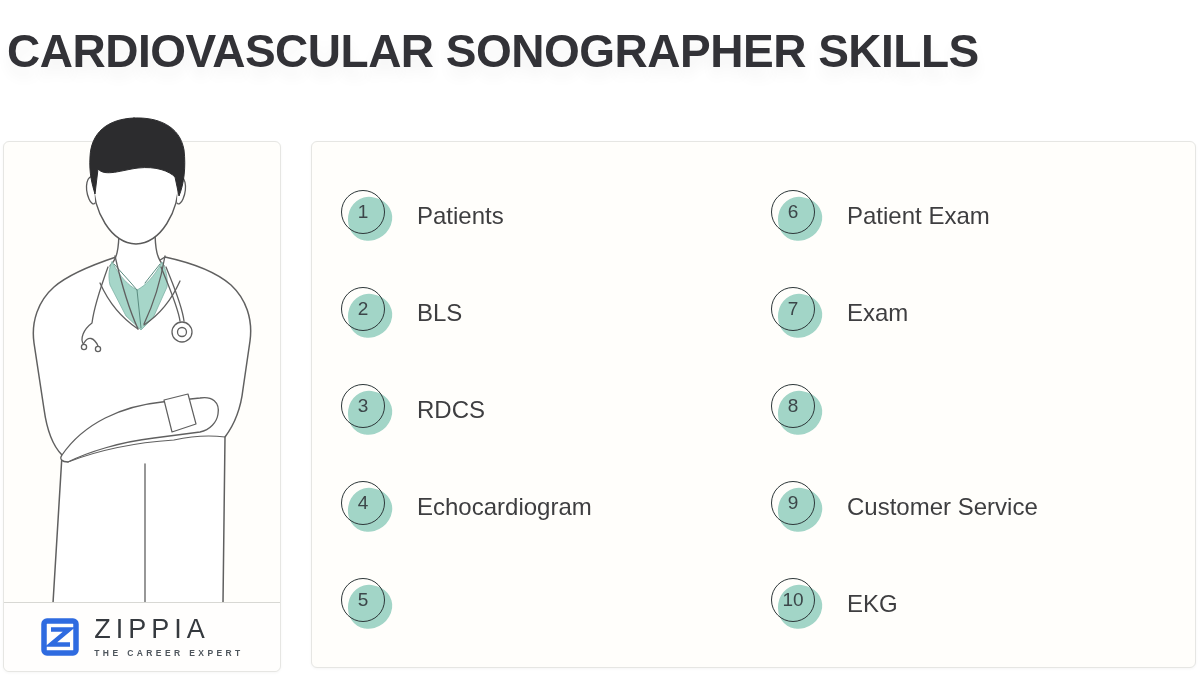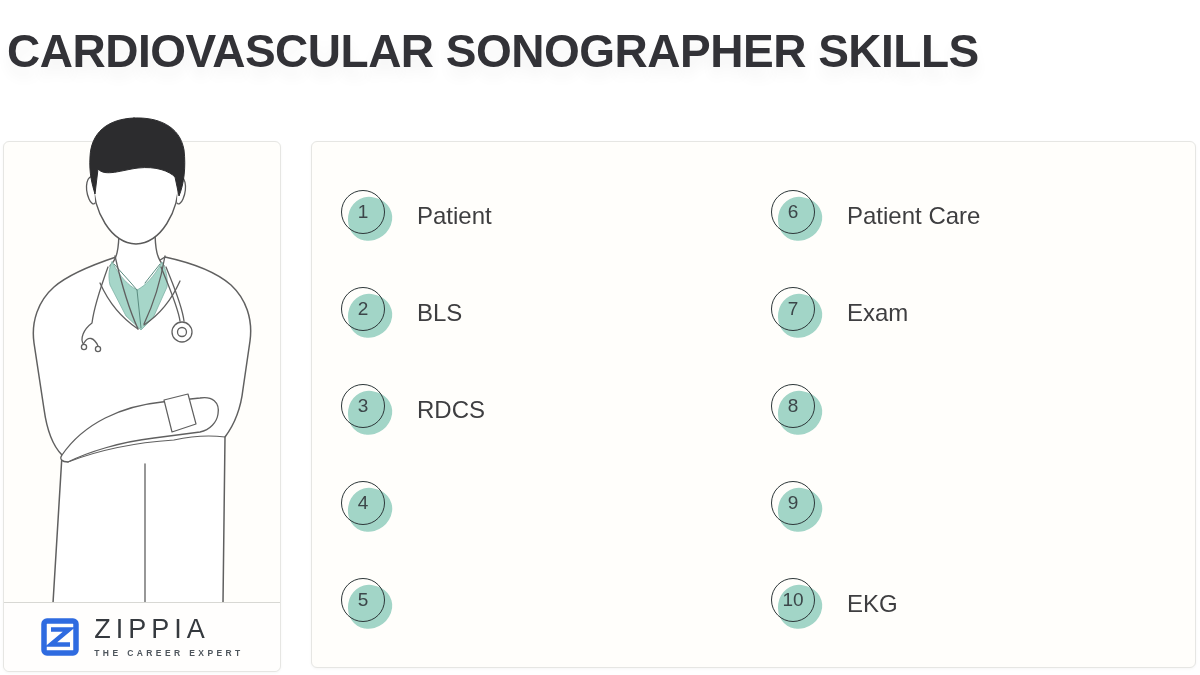--- a/index.html
+++ b/index.html
@@ -177,21 +177,21 @@
   <div class="skills-grid">
 
     <div class="skill-col">
       <div class="skill-item">
         <div class="badge">
           <div class="blob"></div>
           <div class="ring">
             <span class="num">1</span>
           </div>
         </div>
-        <div class="skill-label">Patient</div>
+        <div class="skill-label">Patients</div>
       </div>
       <div class="skill-item">
         <div class="badge">
           <div class="blob"></div>
           <div class="ring">
             <span class="num">2</span>
           </div>
         </div>
         <div class="skill-label">BLS</div>
       </div>
@@ -204,40 +204,41 @@
         </div>
         <div class="skill-label">RDCS</div>
       </div>
       <div class="skill-item">
         <div class="badge">
           <div class="blob"></div>
           <div class="ring">
             <span class="num">4</span>
           </div>
         </div>
+        <div class="skill-label">Echocardiogram</div>
       </div>
       <div class="skill-item">
         <div class="badge">
           <div class="blob"></div>
           <div class="ring">
             <span class="num">5</span>
           </div>
         </div>
       </div>
     </div>
 
     <div class="skill-col">
       <div class="skill-item">
         <div class="badge">
           <div class="blob"></div>
           <div class="ring">
             <span class="num">6</span>
           </div>
         </div>
-        <div class="skill-label">Patient Care</div>
+        <div class="skill-label">Patient Exam</div>
       </div>
       <div class="skill-item">
         <div class="badge">
           <div class="blob"></div>
           <div class="ring">
             <span class="num">7</span>
           </div>
         </div>
         <div class="skill-label">Exam</div>
       </div>
@@ -249,20 +250,21 @@
           </div>
         </div>
       </div>
       <div class="skill-item">
         <div class="badge">
           <div class="blob"></div>
           <div class="ring">
             <span class="num">9</span>
           </div>
         </div>
+        <div class="skill-label">Customer Service</div>
       </div>
       <div class="skill-item">
         <div class="badge">
           <div class="blob"></div>
           <div class="ring">
             <span class="num">10</span>
           </div>
         </div>
         <div class="skill-label">EKG</div>
       </div>

